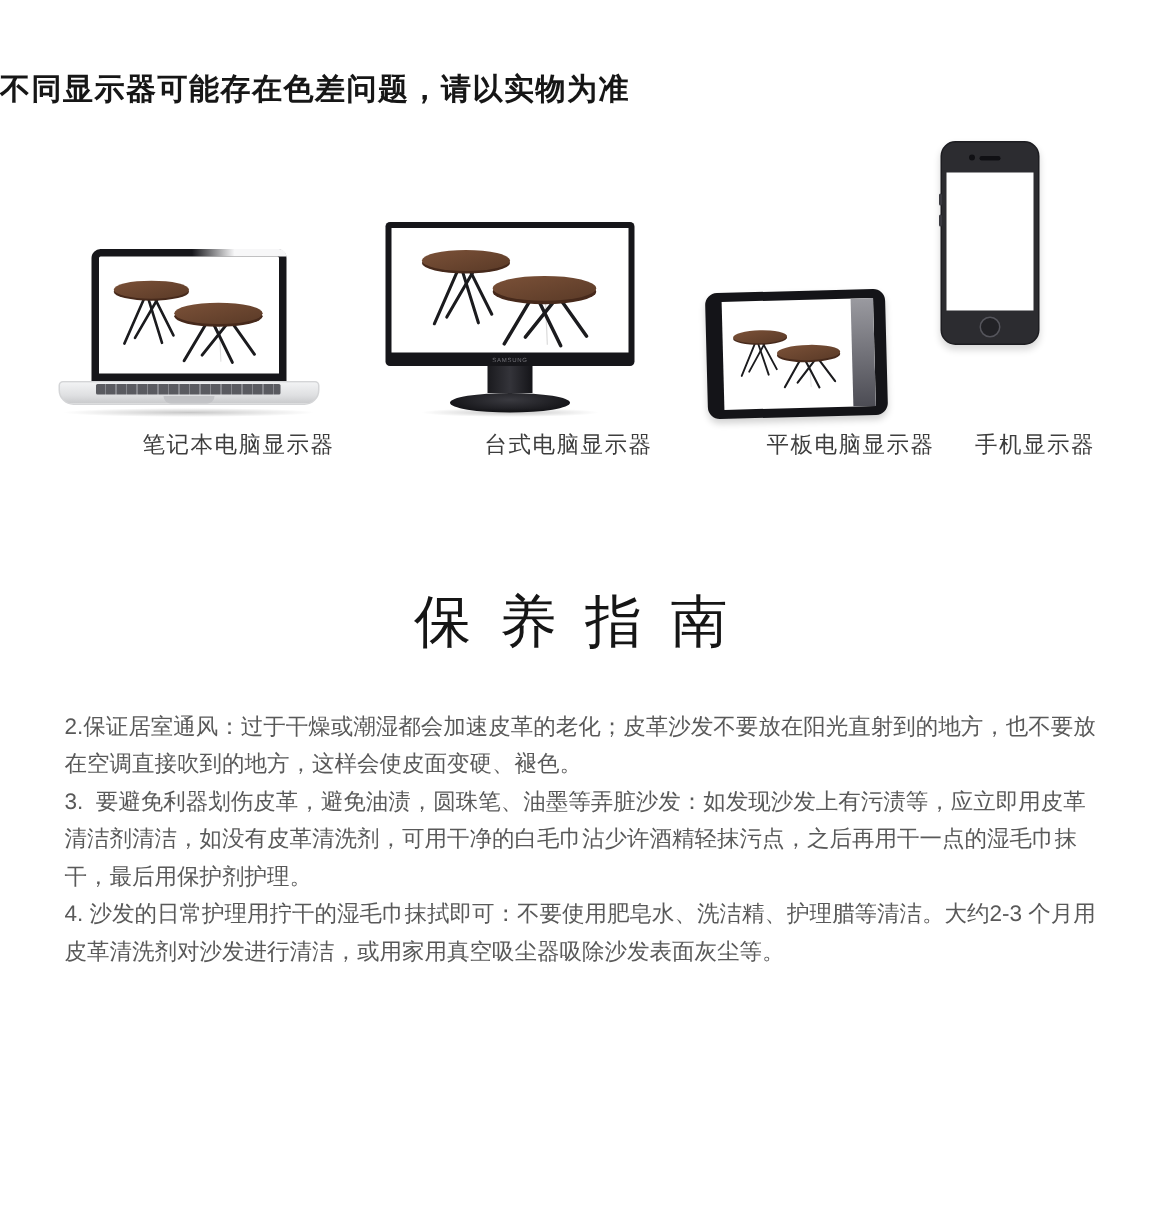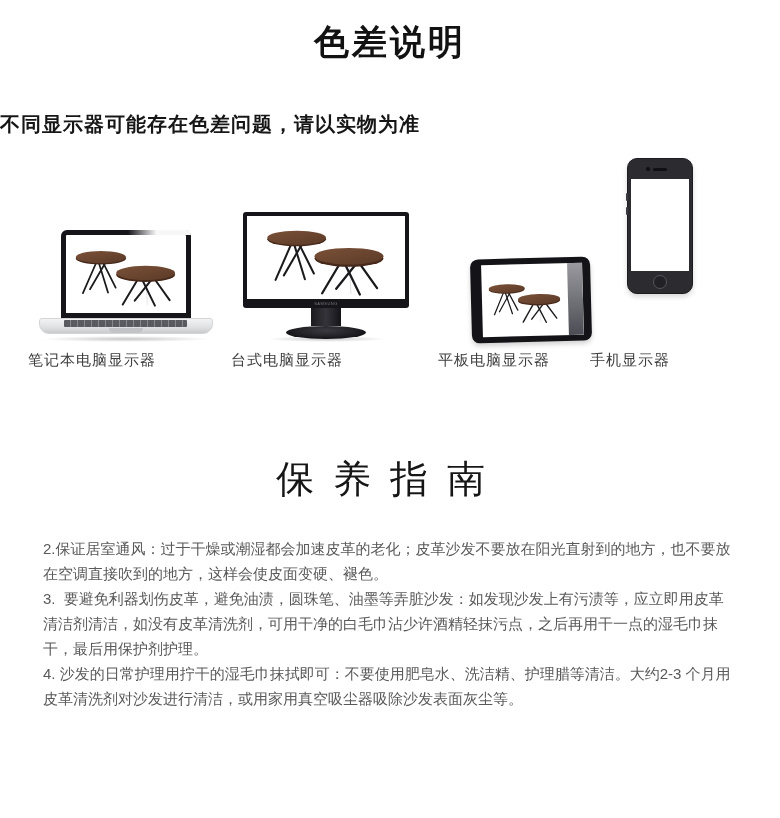--- a/index.html
+++ b/index.html
@@ -40,24 +40,24 @@
   .devices {
     position: relative;
     margin-top: 54px;
     height: 178px;
   }
   .device-cell {
     position: absolute;
     bottom: 0;
     display: flex;
     flex-direction: column;
-    align-items: flex-start;
+    align-items: flex-end;
   }
   .cell-laptop  { left: 28px;  width: 195px; }
-  .cell-monitor { left: 231px; width: 190px; }
+  .cell-monitor { left: 245px; width: 190px; }
   .cell-tablet  { left: 438px; width: 185px; }
   .cell-phone   { left: 590px; width: 140px; gap: 48px; }
   .device-art {
     height: 142px;
     width: 100%;
     display: flex;
     flex-direction: column;
     align-items: center;
     justify-content: flex-end;
   }
@@ -234,21 +234,20 @@
         <path d="M163 75 L190 113"></path>
       </g>
       <ellipse cx="146" cy="66.5" rx="54" ry="13" fill="#46291b"></ellipse>
       <ellipse cx="146" cy="63" rx="54" ry="13" fill="url(#woodA)"></ellipse>
     </symbol>
   </defs>
 </svg>
 
 <div class="page">
 
-  <h1 class="main-title">色差说明</h1>
 
   <p class="subtitle">不同显示器可能存在色差问题，请以实物为准</p>
 
   <div class="devices">
 
     <div class="device-cell cell-laptop">
       <div class="device-art">
         <div class="laptop">
           <div class="laptop-screen">
             <svg class="screen-svg" viewBox="0 0 220 130" preserveAspectRatio="xMidYMid meet">

